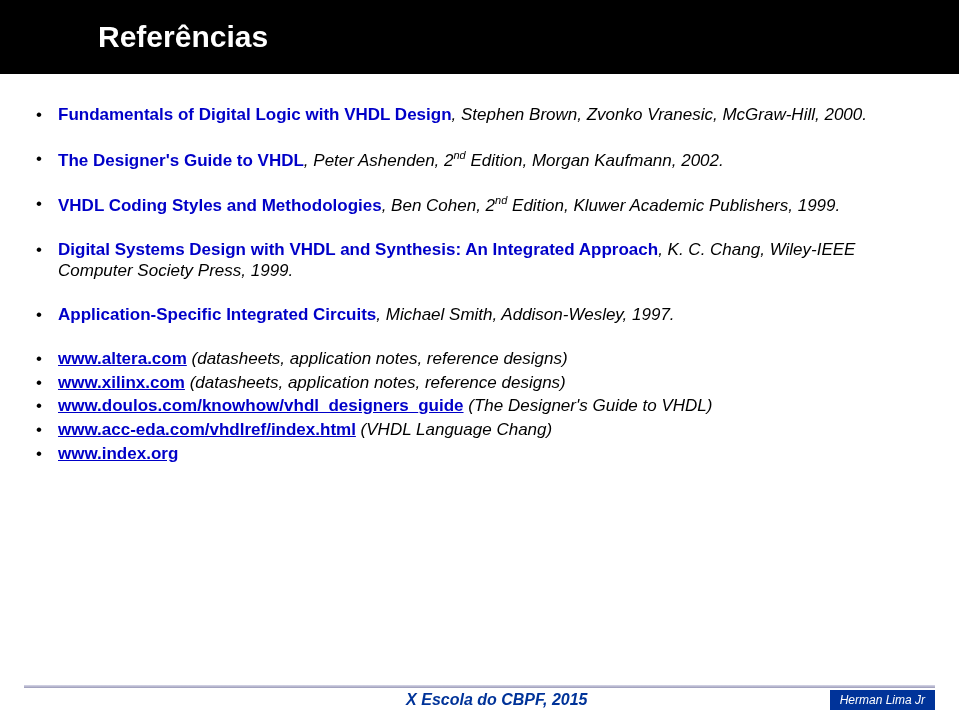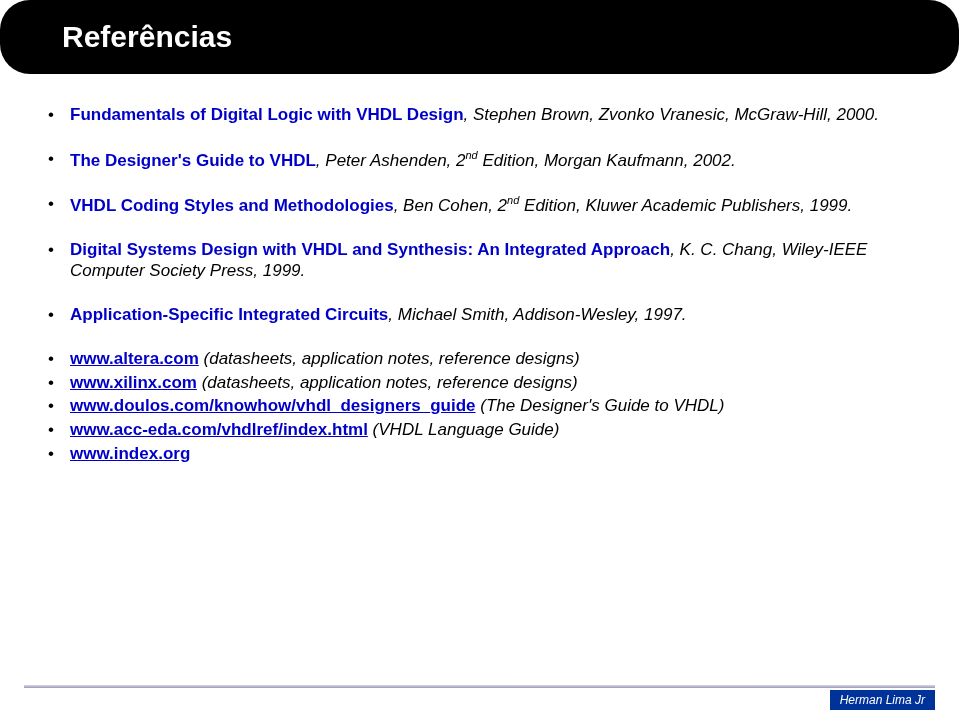--- a/index.html
+++ b/index.html
@@ -10,30 +10,29 @@
     font-family: Arial, Helvetica, sans-serif;
     position: relative;
     overflow: hidden;
   }
   .title-bar {
     background: #000000;
     height: 74px;
     width: 100%;
     display: flex;
     align-items: center;
-    padding-left: 62px;
-    border-radius: 30px;
+    padding-left: 98px;
   }
   .title-text {
     color: #ffffff;
     font-size: 30px;
     font-weight: bold;
   }
   .content {
-    padding: 30px 52px 0 48px;
+    padding: 30px 52px 0 36px;
   }
   ul.refs {
     list-style: none;
   }
   ul.refs > li {
     position: relative;
     padding-left: 22px;
     font-size: 17px;
     line-height: 1.28;
     margin-bottom: 22px;
@@ -122,30 +121,33 @@
     <li class="tight">
       <span class="link-blue">www.altera.com</span><span class="italic"> (datasheets, application notes, reference designs)</span>
     </li>
     <li class="tight">
       <span class="link-blue">www.xilinx.com</span><span class="italic"> (datasheets, application notes, reference designs)</span>
     </li>
     <li class="tight">
       <span class="link-blue">www.doulos.com/knowhow/vhdl_designers_guide</span><span class="italic"> (The Designer's Guide to VHDL)</span>
     </li>
     <li class="tight">
-      <span class="link-blue">www.acc-eda.com/vhdlref/index.html</span><span class="italic"> (VHDL Language Guide)</span>
+      <span class="link-blue">www.acc-eda.com/vhdlref/index.html</span><span class="italic"> (VHDL Language Chang)</span>
     </li>
     <li class="tight">
       <span class="link-blue">www.index.org</span>
     </li>
 
   </ul>
 </div>
 
 <div class="footer">
   <div class="footer-line"></div>
   <div class="footer-row">
     <div class="footer-spacer"></div>
+    <div class="footer-center">
+      <span class="footer-event">X Escola do CBPF, 2015</span>
+    </div>
     <div class="footer-author-box">
       <span>Herman Lima Jr</span>
     </div>
   </div>
 </div>
 
 </body></html>

